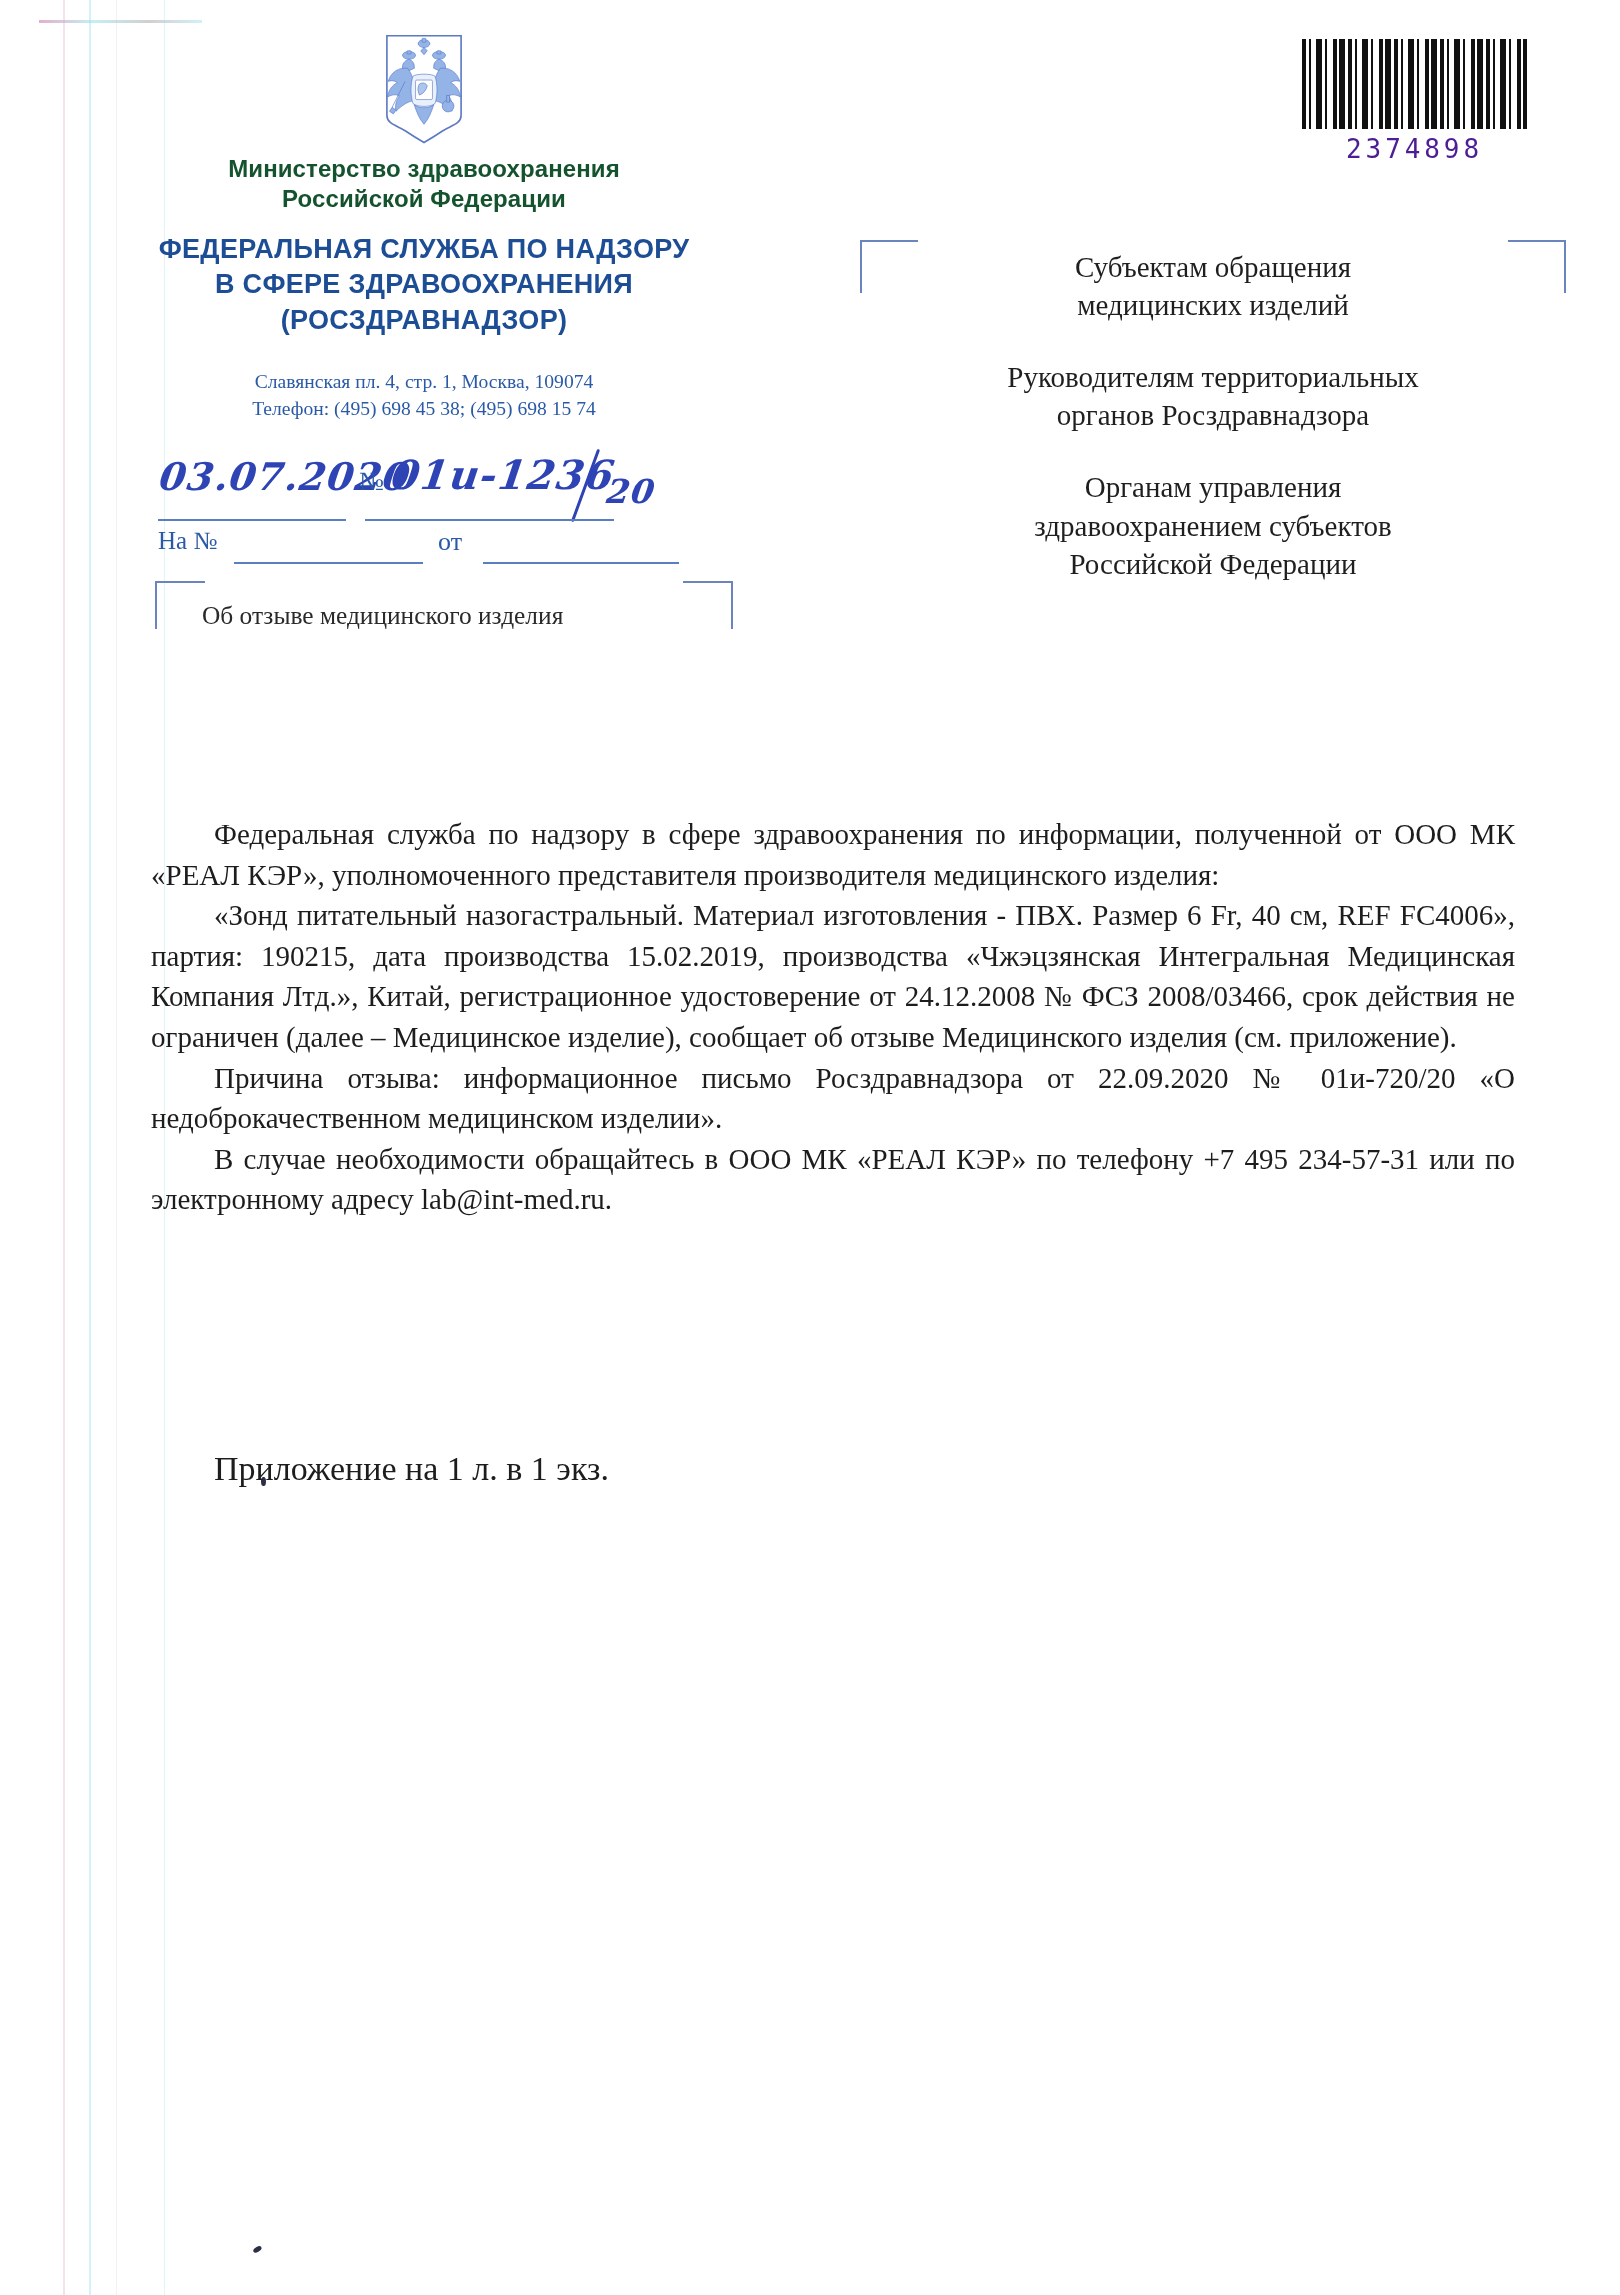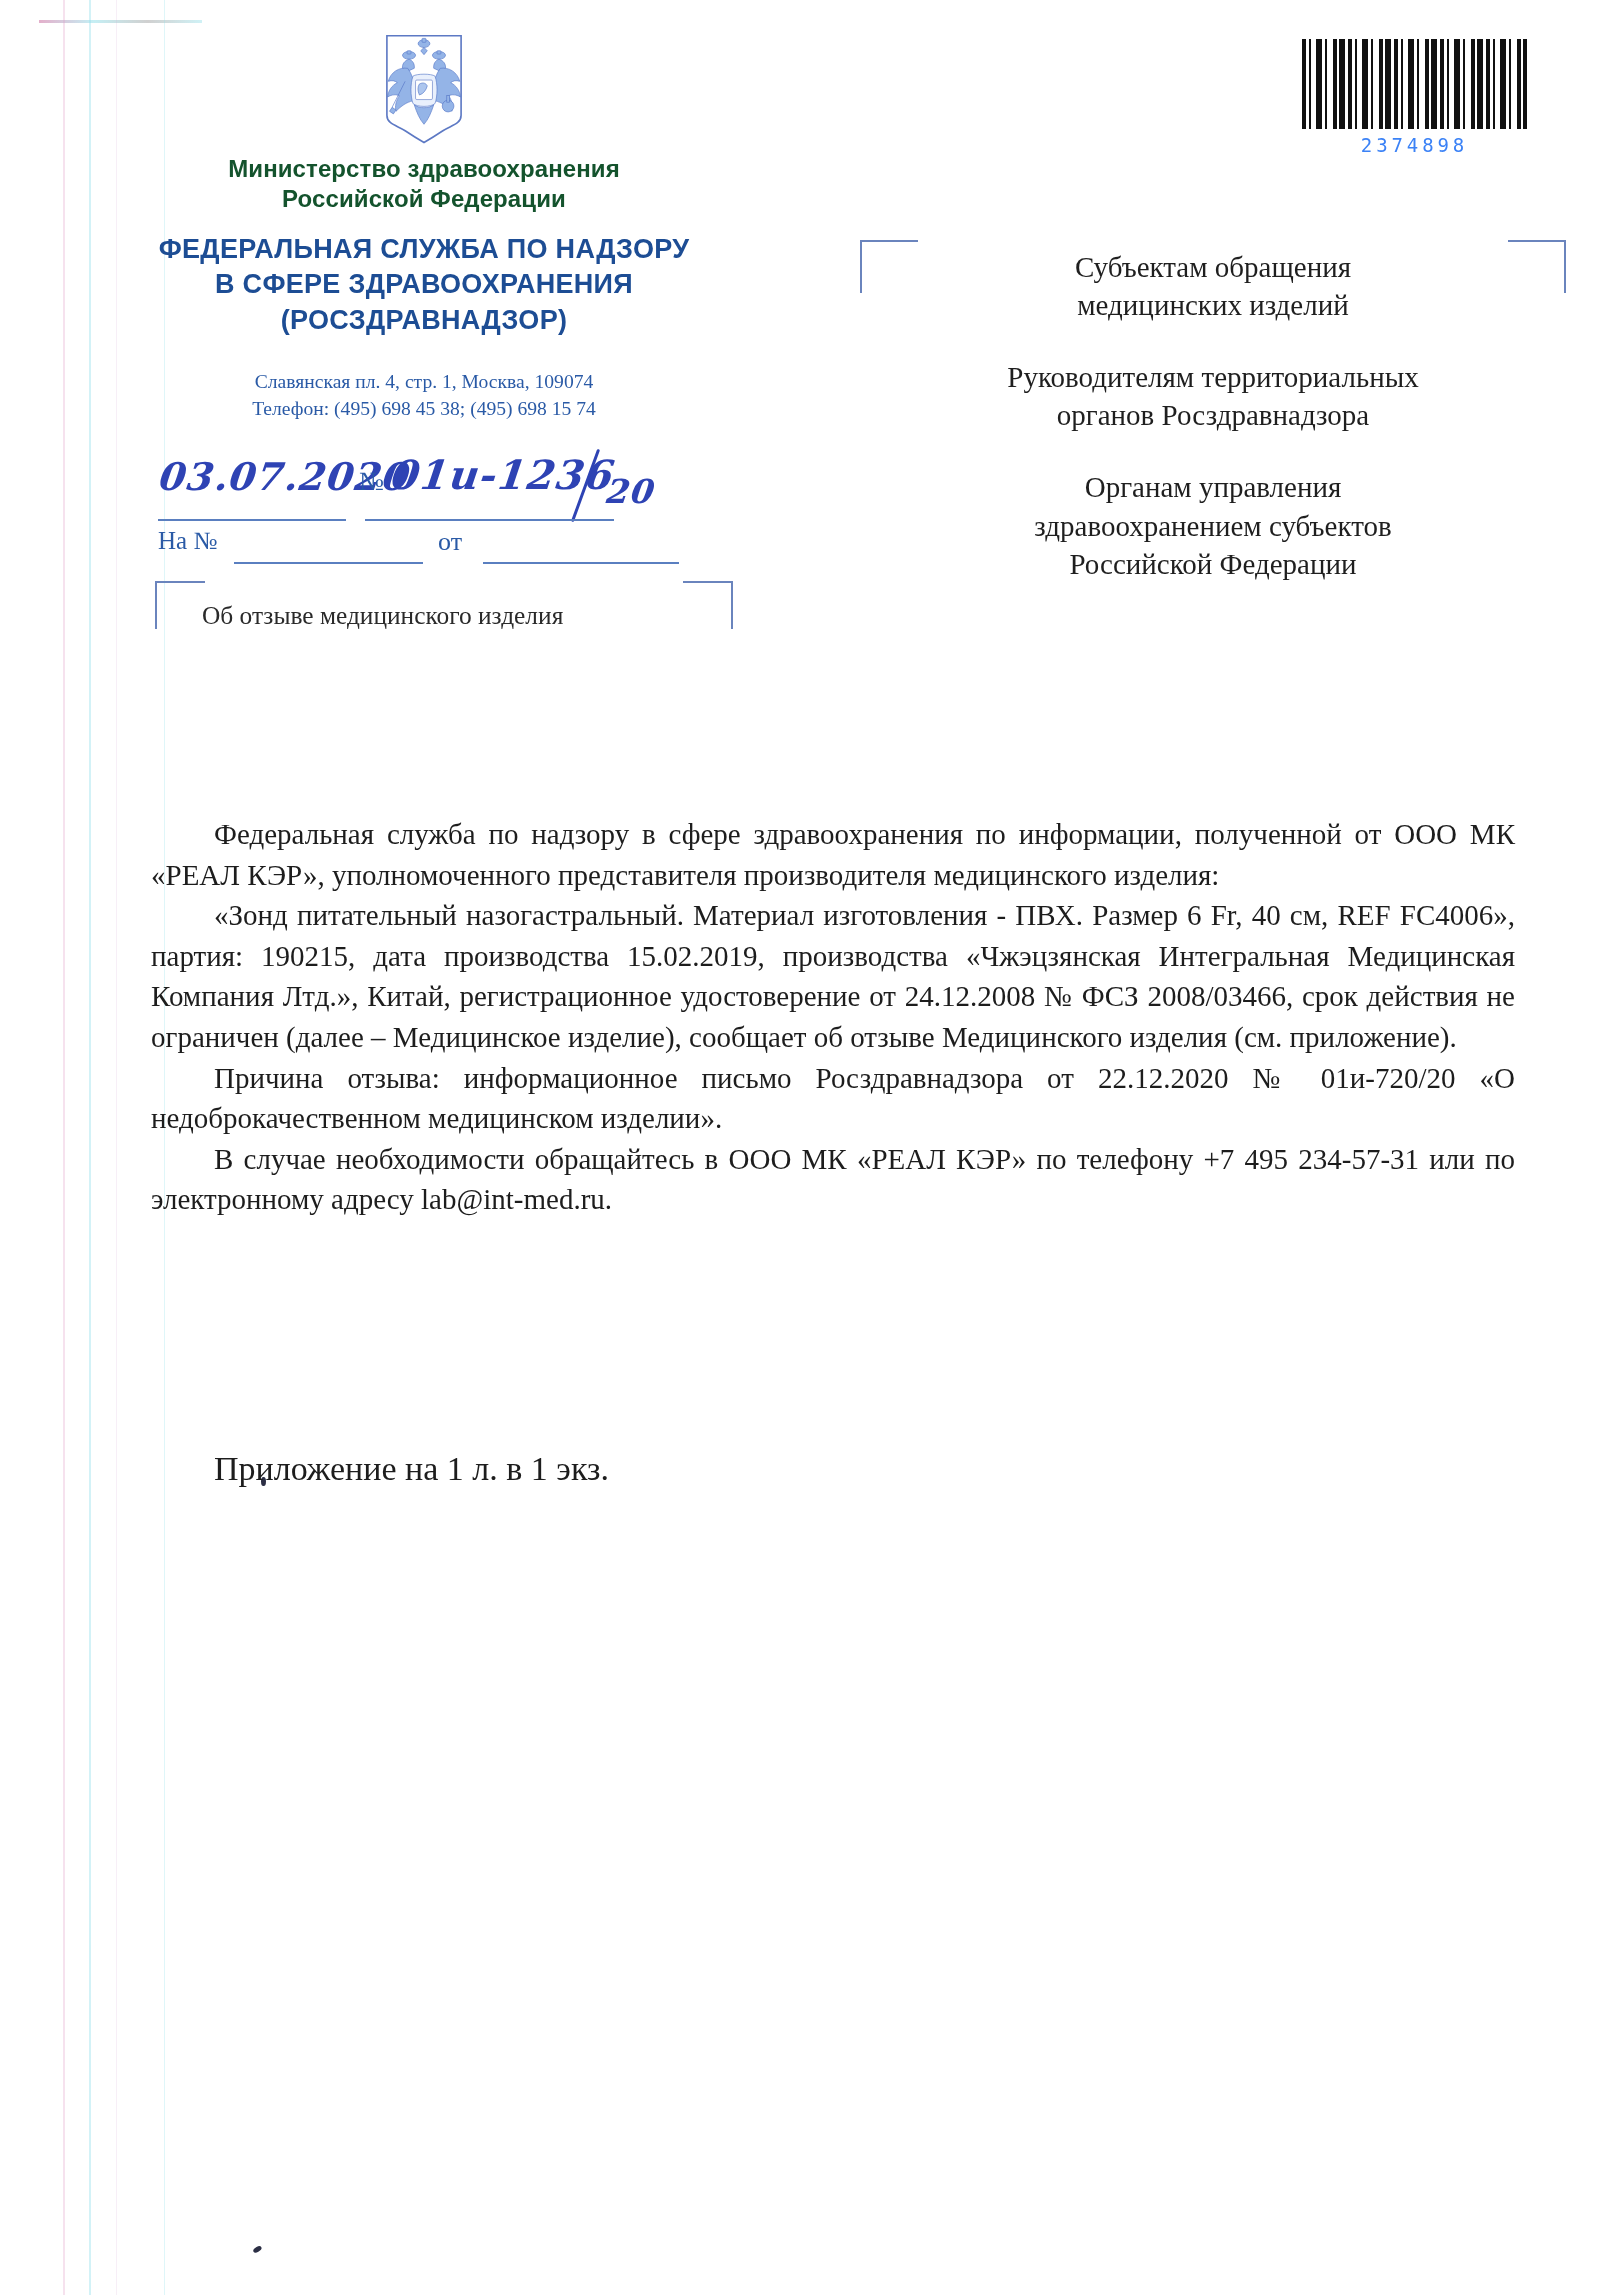--- a/index.html
+++ b/index.html
@@ -65,23 +65,23 @@
       #111 7.2px, #111 9px, #fff 9px, #fff 14.4px,
       #111 14.4px, #111 20px, #fff 20px, #fff 23px,
       #111 23px, #111 25.4px, #fff 25.4px, #fff 31px,
       #111 31px, #111 35px, #fff 35px, #fff 37px,
       #111 37px, #111 43px, #fff 43px, #fff 46px
     );
   }
   .barcode-num {
     margin-top: 5.2px;
     font-family: "DejaVu Sans Mono", "Liberation Mono", monospace;
-    font-size: 19px;
+    font-size: 26px;
     letter-spacing: 3.9px;
-    color: #3b82f6;
+    color: #4c1d95;
   }
 
   
   .letterhead {
     position: absolute;
     left: 111px;
     top: 33px;
     width: 626px;
     text-align: center;
     color: #1f4e96;
@@ -387,21 +387,21 @@
         <div class="addr-line">Органам управления</div>
         <div class="addr-line">здравоохранением субъектов</div>
         <div class="addr-line">Российской Федерации</div>
       </div>
     </div>
   </div>
 
   <div class="body-text">
     <p>Федеральная служба по надзору в сфере здравоохранения по информации, полученной от ООО МК «РЕАЛ КЭР», уполномоченного представителя производителя медицинского изделия:</p>
     <p>«Зонд питательный назогастральный. Материал изготовления - ПВХ. Размер 6 Fr, 40 см, REF FC4006», партия: 190215, дата производства 15.02.2019, производства «Чжэцзянская Интегральная Медицинская Компания Лтд.», Китай, регистрационное удостоверение от 24.12.2008 № ФСЗ 2008/03466, срок действия не ограничен (далее – Медицинское изделие), сообщает об отзыве Медицинского изделия (см. приложение).</p>
-    <p>Причина отзыва: информационное письмо Росздравнадзора от 22.12.2020 № 01и-720/20 «О недоброкачественном медицинском изделии».</p>
+    <p>Причина отзыва: информационное письмо Росздравнадзора от 22.09.2020 № 01и-720/20 «О недоброкачественном медицинском изделии».</p>
     <p>В случае необходимости обращайтесь в ООО МК «РЕАЛ КЭР» по телефону +7 495 234-57-31 или по электронному адресу lab@int-med.ru.</p>
   </div>
 
   <div class="attach">Приложение на 1 л. в 1 экз.</div>
 
 
 </div>
 
 
 </body></html>

